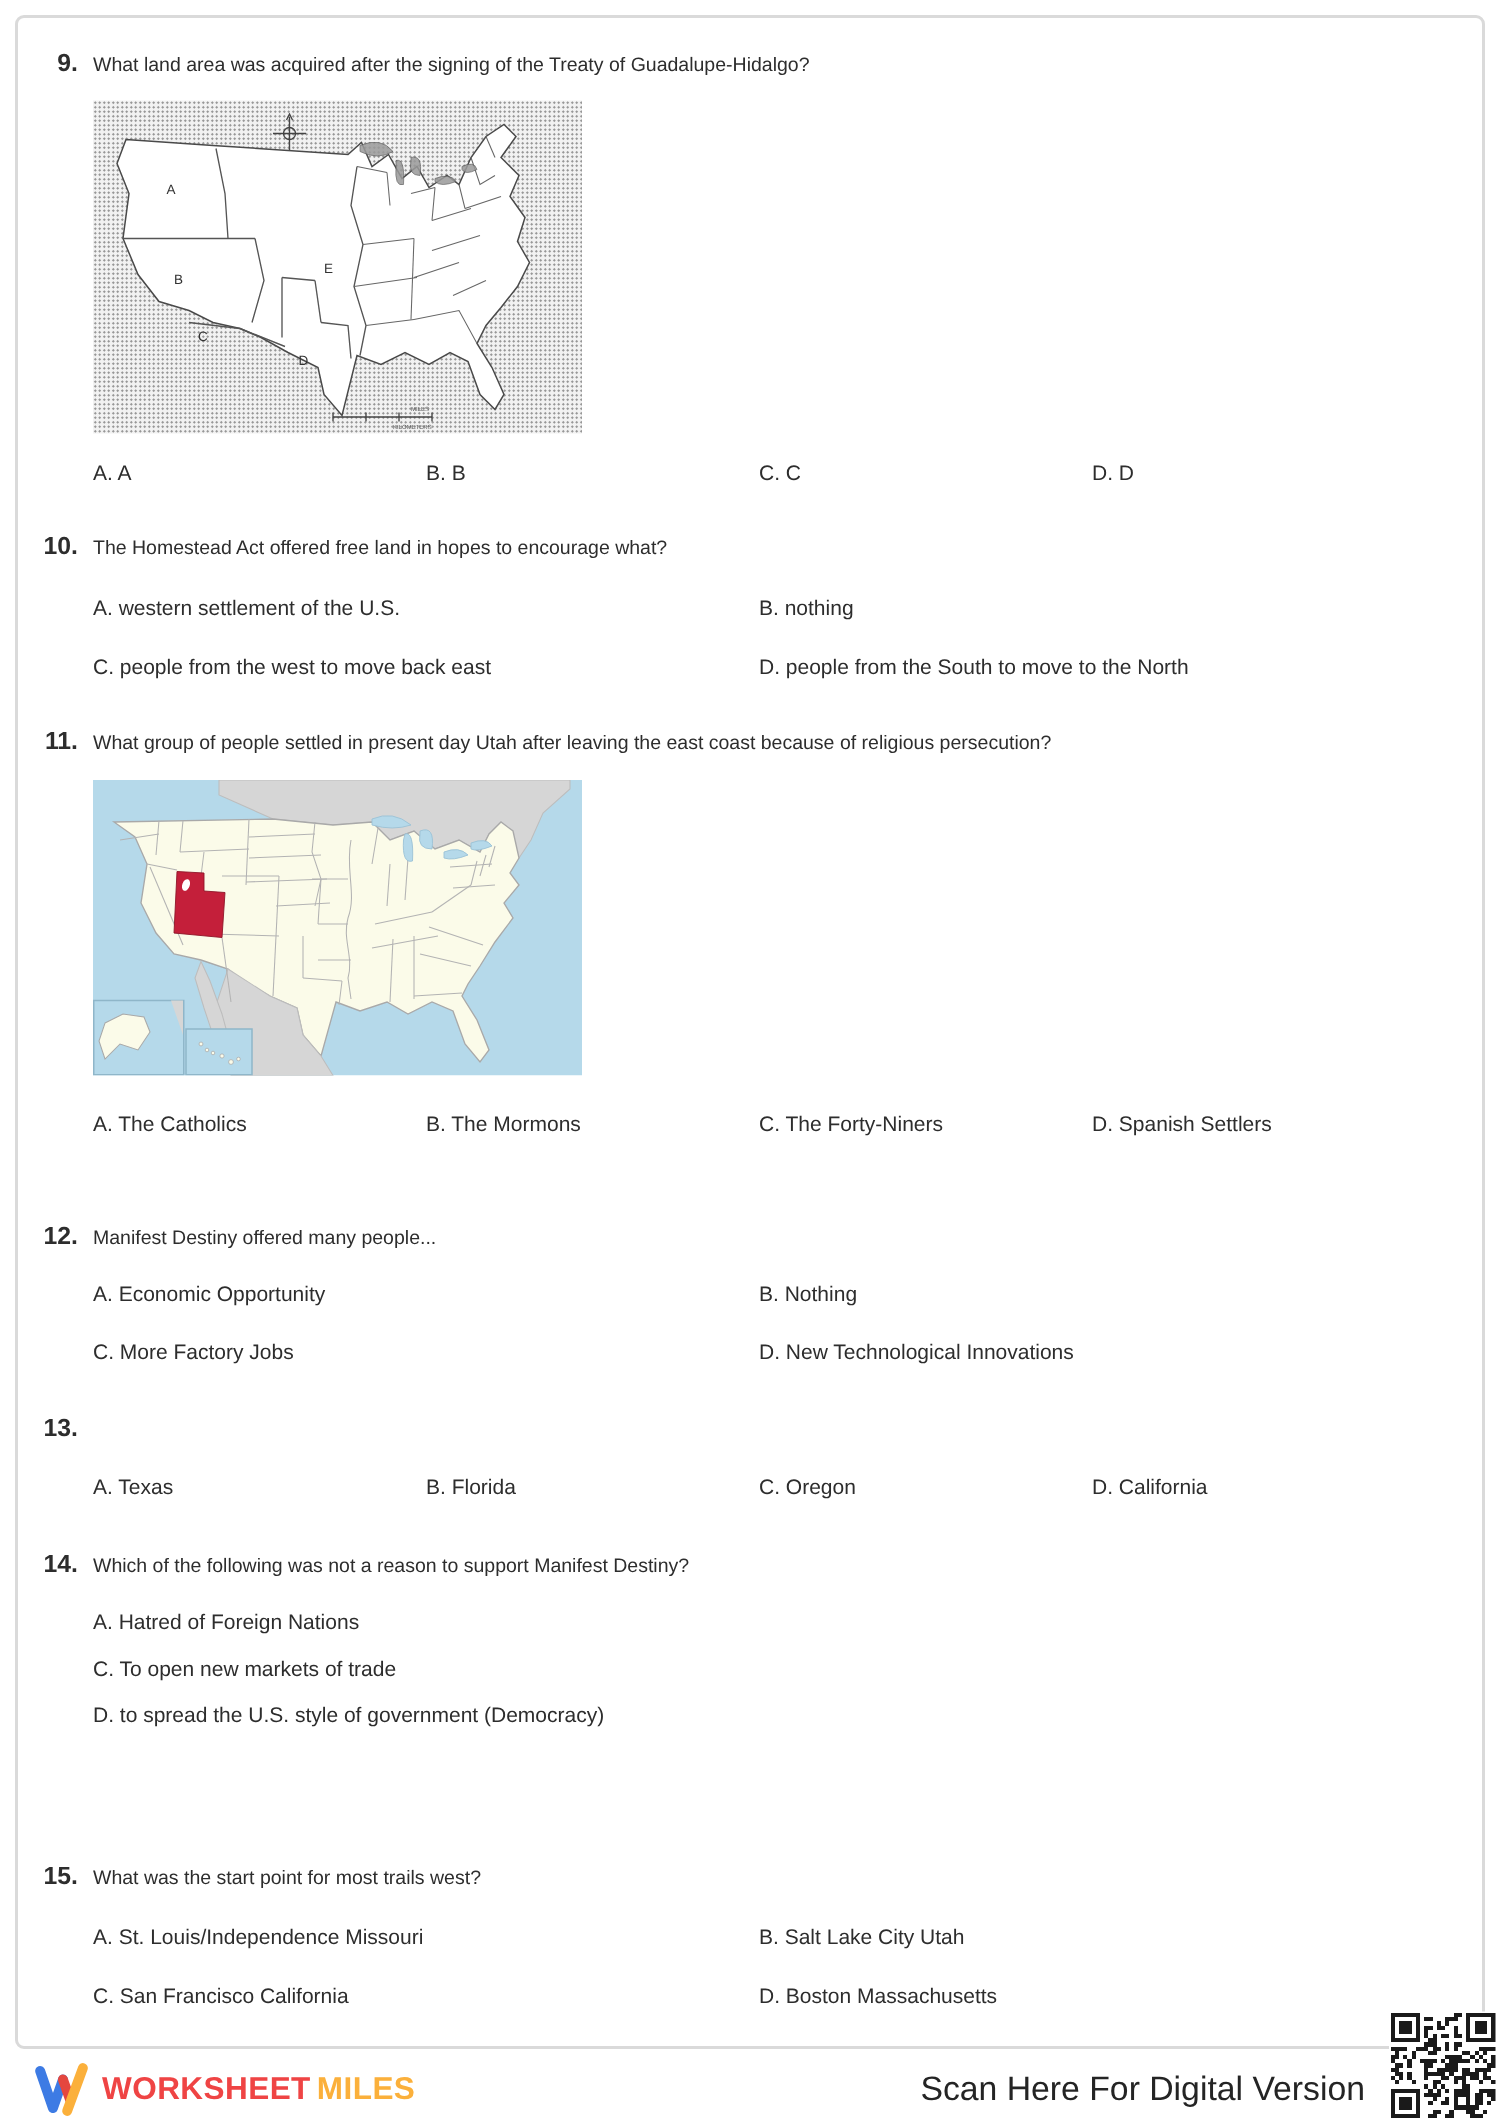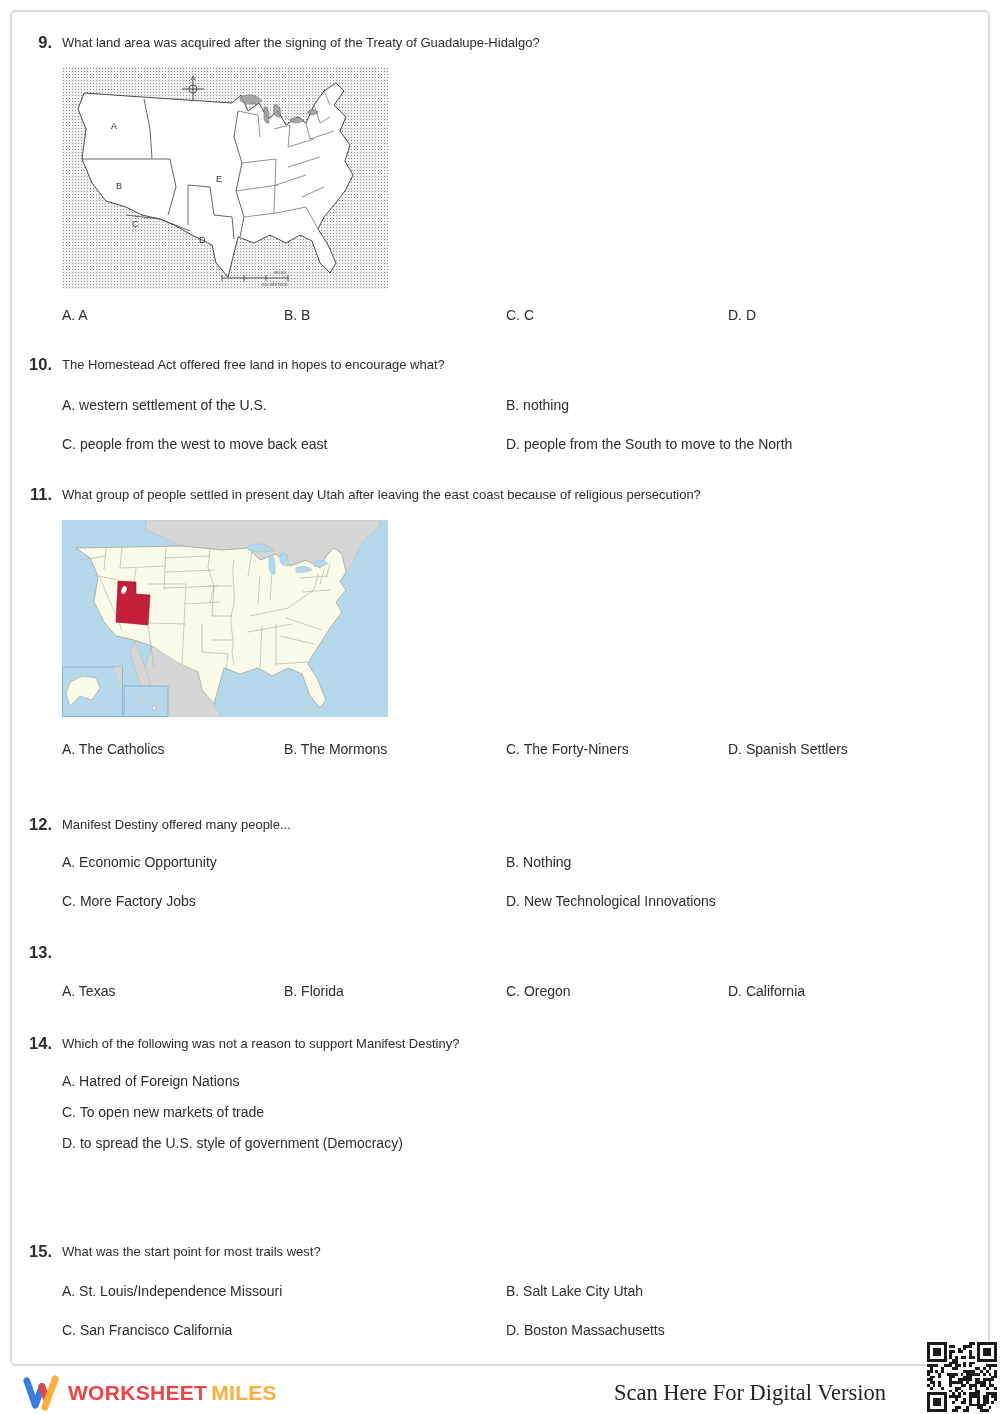--- a/index.html
+++ b/index.html
@@ -29,21 +29,21 @@
   .map1 svg, .map2 svg{display:block;}
   .map2{width:326px;height:197px;}
   .footer{
     position:absolute;left:22px;top:1372px;width:956px;height:42px;
     display:flex;align-items:center;
   }
   .brand{display:flex;align-items:center;gap:8px;}
   .brand-text{font-size:21px;font-weight:bold;letter-spacing:.3px;white-space:nowrap;}
   .brand-worksheet{color:#ef4444;}
   .brand-zone{color:#fbb03b;margin-left:4px;}
-  .scan-text{margin-left:auto;margin-right:92px;font-size:22.5px;color:#242424;font-family:Liberation Serif, serif;}
+  .scan-text{margin-left:auto;margin-right:68px;font-size:22.5px;color:#242424;}
   .qr{
     position:absolute;left:926px;top:1341px;width:72px;height:72px;
     background:#fff;padding:1px;box-sizing:border-box;
   }
 </style>
 </head>
 <body>
 
 <div class="page-border"></div>
 

